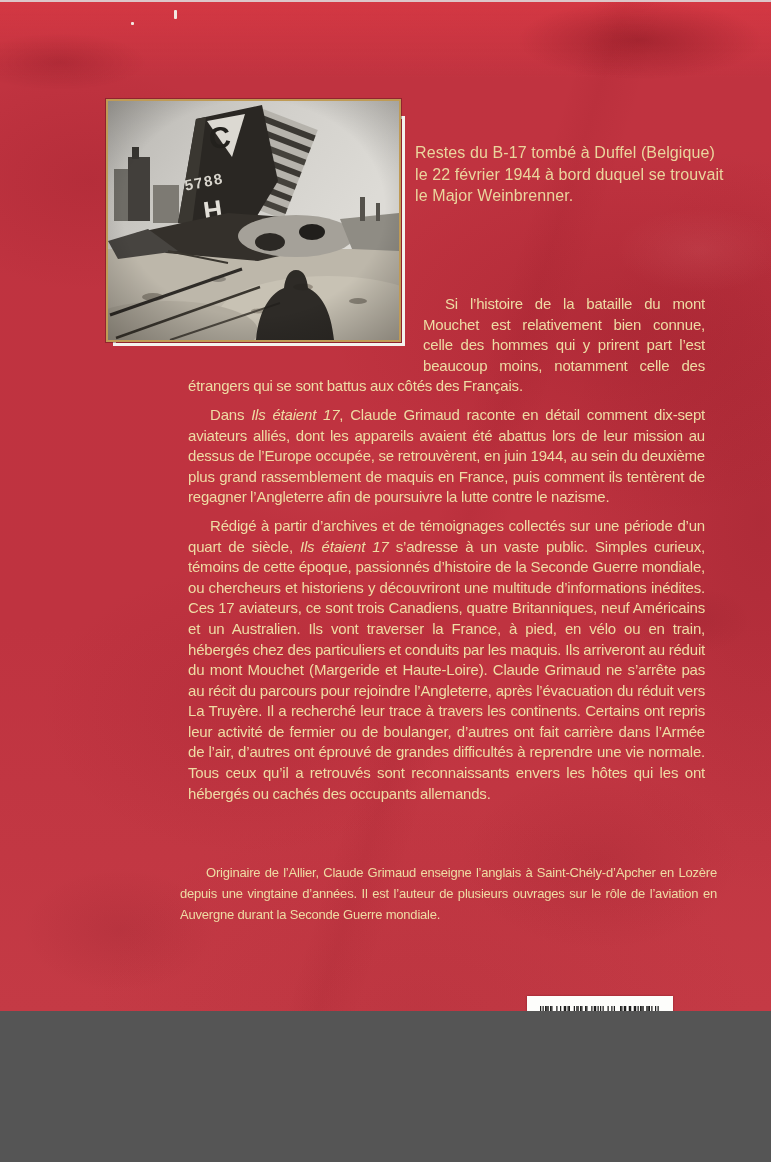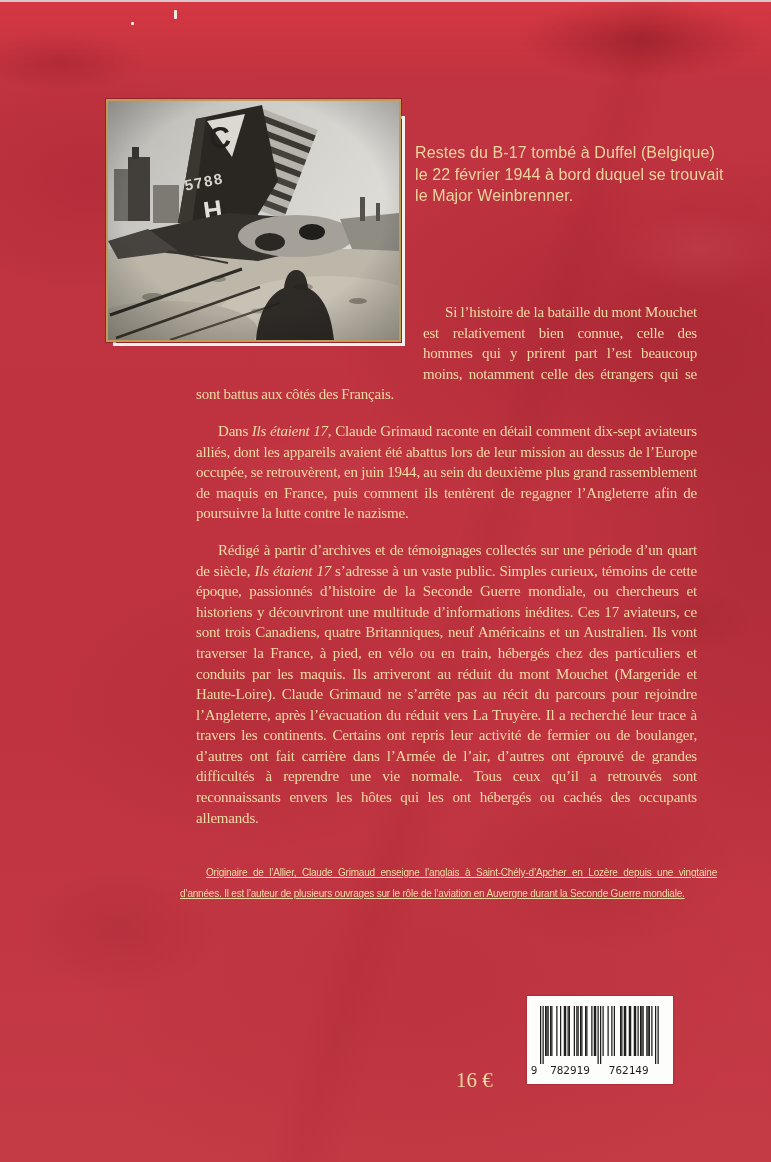--- a/index.html
+++ b/index.html
@@ -1,18 +1,18 @@
 <!DOCTYPE html>
 <html><head>
 <meta charset="utf-8">
 <title>Back cover</title>
 <style>
   html,body{margin:0;padding:0;background:#555;}
   .page{
-    position:relative; width:771px; height:1162px; overflow:hidden;
+    position:relative; width:771px; height:1011px; overflow:hidden;
     font-family:"Liberation Sans", sans-serif;
     background:
       radial-gradient(ellipse 430px 270px at 630px 330px, rgba(120,12,24,.22), transparent 70%),
       radial-gradient(ellipse 300px 210px at 250px 710px, rgba(140,24,36,.16), transparent 70%),
       radial-gradient(ellipse 480px 300px at 420px 1010px, rgba(150,30,42,.14), transparent 70%),
       radial-gradient(ellipse 280px 520px at 762px 520px, rgba(110,14,26,.20), transparent 72%),
       radial-gradient(ellipse 240px 160px at 90px 180px, rgba(125,16,28,.16), transparent 70%),
       radial-gradient(ellipse 200px 130px at 600px 860px, rgba(120,14,26,.14), transparent 70%),
       linear-gradient(180deg,#c93442 0%, #c03340 8%, #bf3340 62%, #c43a45 100%);
   }
@@ -41,27 +41,27 @@
   .photo svg{display:block;}
 
   
   .caption{position:absolute; left:415px; top:142px; width:310px; z-index:3;
     color:#ead59d; font-size:16px; line-height:21.5px; white-space:pre-line; letter-spacing:.1px;}
 
   
   .synopsis{position:absolute; left:180px; top:286px; width:533px; z-index:3;
     color:#eedca4; font-size:15px; line-height:20.6px; text-align:justify;
     letter-spacing:-.2px; word-spacing:-.3px;}
-  .synopsis p{margin:16px; text-indent:22px;font-family:Liberation Serif, serif;}
+  .synopsis p{margin:8px; text-indent:22px;}
   .photo-spacer{float:left; width:243px; height:84px;}
 
   
   .bio{position:absolute; left:180px; top:862px; width:537px; z-index:3;
-    color:#eedca4; font-size:10px; line-height:21px; text-align:justify;
-    letter-spacing:-.2px; text-indent:26px;text-decoration:underline;}
+    color:#eedca4; font-size:13px; line-height:21px; text-align:justify;
+    letter-spacing:-.2px; text-indent:26px;}
 
   
   .isbn{position:absolute; left:186px; top:1056px; z-index:3;
     font-family:"Liberation Serif", serif; color:#ecd8a2; font-size:19px; letter-spacing:.6px;}
   .price{position:absolute; left:456px; top:1052px; z-index:3;
     font-family:Liberation Serif, serif; color:#ecd8a2; font-size:21px;margin-top:16px;}
   .barcode-box{position:absolute; left:527px; top:996px; width:146px; height:88px;
     background:#fdfdfb; z-index:3; box-shadow:0 0 2px rgba(60,8,14,.4);}
   .barcode-box svg{display:block; margin:8px auto 0 auto;}
 </style>

